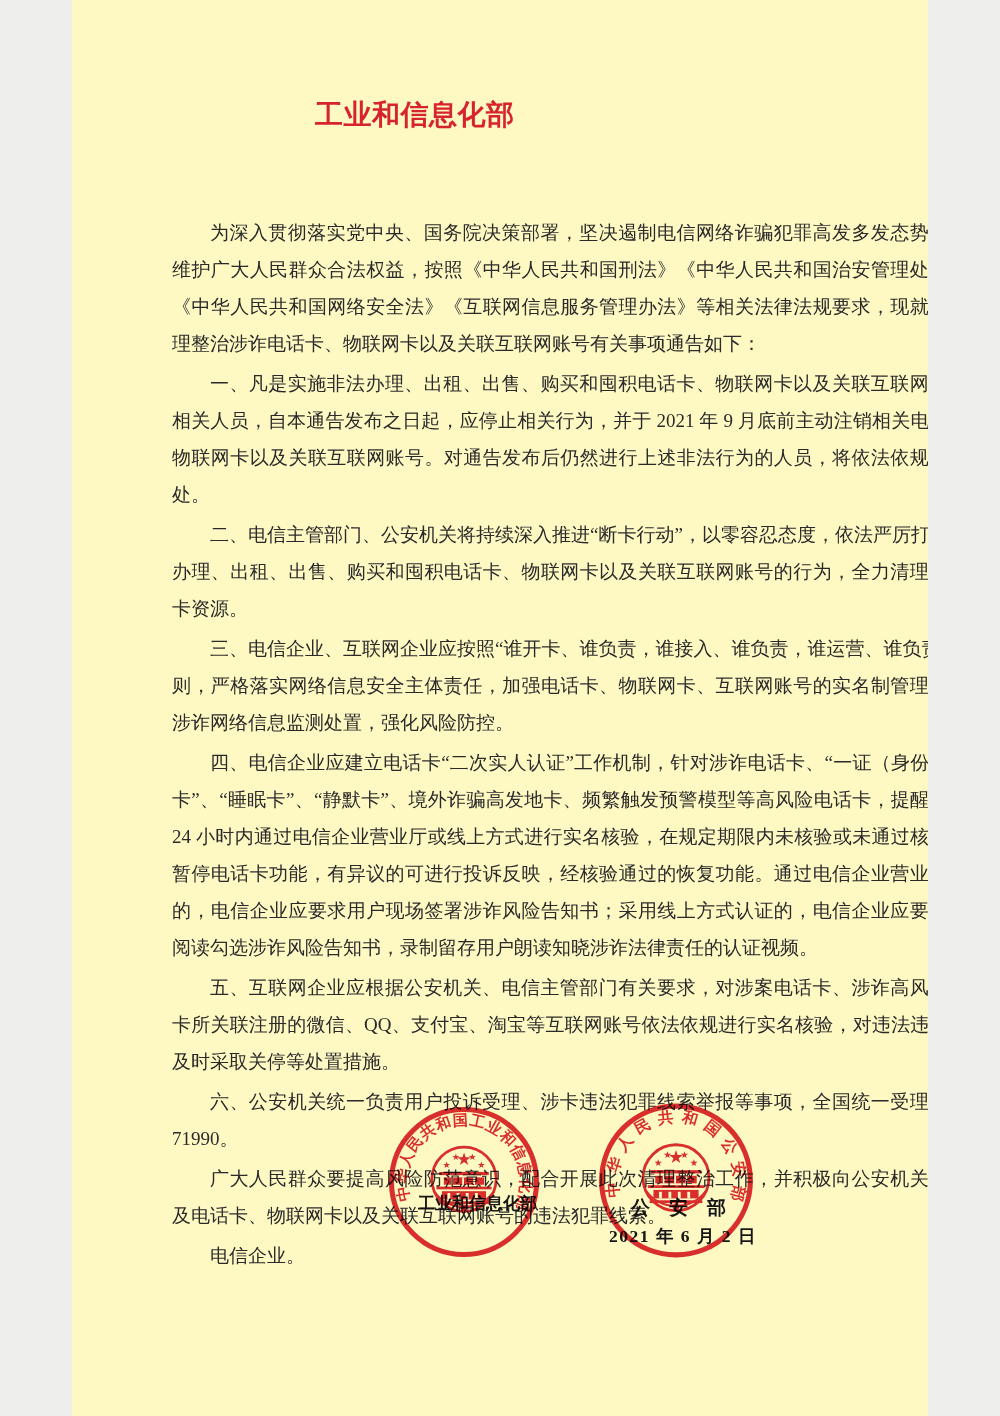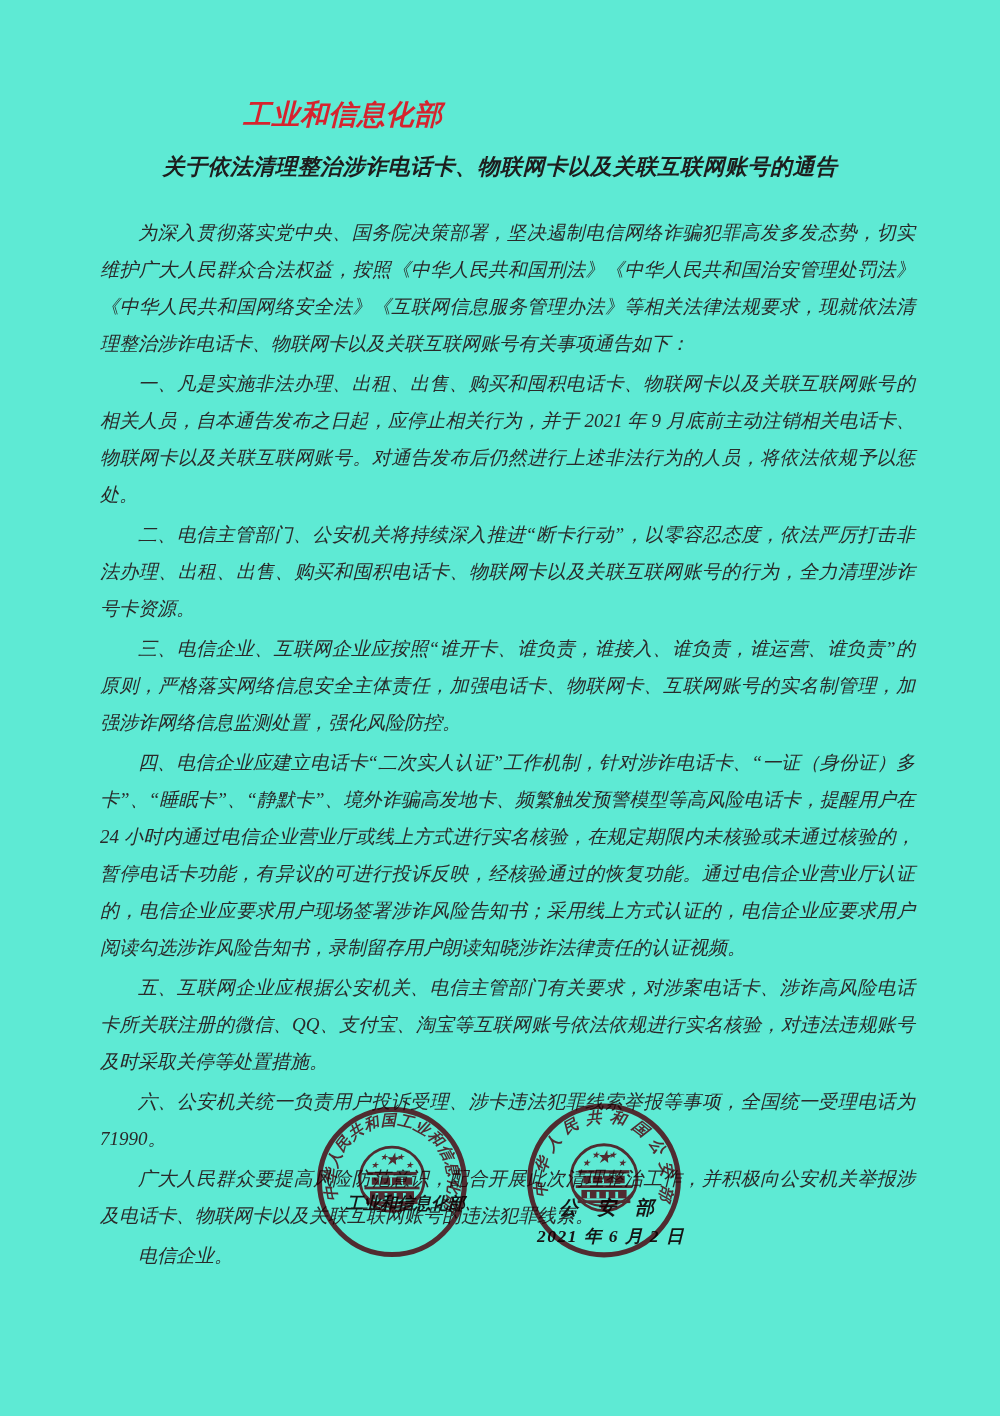--- a/index.html
+++ b/index.html
@@ -2,27 +2,26 @@
 <html><head>
 <meta charset="utf-8">
 <style>
   html,body{margin:0;padding:0;}
   body{
     background:#eeeeec;
     font-family:"Liberation Serif","DejaVu Serif",serif;
   }
   .page{
     position:relative;
-    width:1000px;
+    width:856px;
     height:1416px;
     margin:0 auto;
-    background:#5eead4;
+    background:#fef9c3;
     color:#242424;
     overflow:hidden;
-    font-style:italic;
   }
   
   .red-header{
     position:absolute;
     top:96px;left:0;width:100%;height:38px;
   }
   .ministry{
     position:absolute;
     font-size:28px;
     font-weight:bold;
@@ -94,21 +93,20 @@
 </style>
 </head>
 <body>
 
 <div class="page">
 
   <div class="red-header">
     <span class="ministry ministry-left">工业和信息化部</span>
   </div>
 
-  <div class="notice-title">关于依法清理整治涉诈电话卡、物联网卡以及关联互联网账号的通告</div>
 
   <div class="body-text">
     <p>为深入贯彻落实党中央、国务院决策部署，坚决遏制电信网络诈骗犯罪高发多发态势，切实维护广大人民群众合法权益，按照《中华人民共和国刑法》《中华人民共和国治安管理处罚法》《中华人民共和国网络安全法》《互联网信息服务管理办法》等相关法律法规要求，现就依法清理整治涉诈电话卡、物联网卡以及关联互联网账号有关事项通告如下：</p>
     <p>一、凡是实施非法办理、出租、出售、购买和囤积电话卡、物联网卡以及关联互联网账号的相关人员，自本通告发布之日起，应停止相关行为，并于 2021 年 9 月底前主动注销相关电话卡、物联网卡以及关联互联网账号。对通告发布后仍然进行上述非法行为的人员，将依法依规予以惩处。</p>
     <p>二、电信主管部门、公安机关将持续深入推进“断卡行动”，以零容忍态度，依法严厉打击非法办理、出租、出售、购买和囤积电话卡、物联网卡以及关联互联网账号的行为，全力清理涉诈号卡资源。</p>
     <p>三、电信企业、互联网企业应按照“谁开卡、谁负责，谁接入、谁负责，谁运营、谁负责”的原则，严格落实网络信息安全主体责任，加强电话卡、物联网卡、互联网账号的实名制管理，加强涉诈网络信息监测处置，强化风险防控。</p>
     <p>四、电信企业应建立电话卡“二次实人认证”工作机制，针对涉诈电话卡、“一证（身份证）多卡”、“睡眠卡”、“静默卡”、境外诈骗高发地卡、频繁触发预警模型等高风险电话卡，提醒用户在 24 小时内通过电信企业营业厅或线上方式进行实名核验，在规定期限内未核验或未通过核验的，暂停电话卡功能，有异议的可进行投诉反映，经核验通过的恢复功能。通过电信企业营业厅认证的，电信企业应要求用户现场签署涉诈风险告知书；采用线上方式认证的，电信企业应要求用户阅读勾选涉诈风险告知书，录制留存用户朗读知晓涉诈法律责任的认证视频。</p>
     <p>五、互联网企业应根据公安机关、电信主管部门有关要求，对涉案电话卡、涉诈高风险电话卡所关联注册的微信、QQ、支付宝、淘宝等互联网账号依法依规进行实名核验，对违法违规账号及时采取关停等处置措施。</p>
     <p>六、公安机关统一负责用户投诉受理、涉卡违法犯罪线索举报等事项，全国统一受理电话为 71990。</p>
     <p>广大人民群众要提高风险防范意识，配合开展此次清理整治工作，并积极向公安机关举报涉及电话卡、物联网卡以及关联互联网账号的违法犯罪线索。</p>

